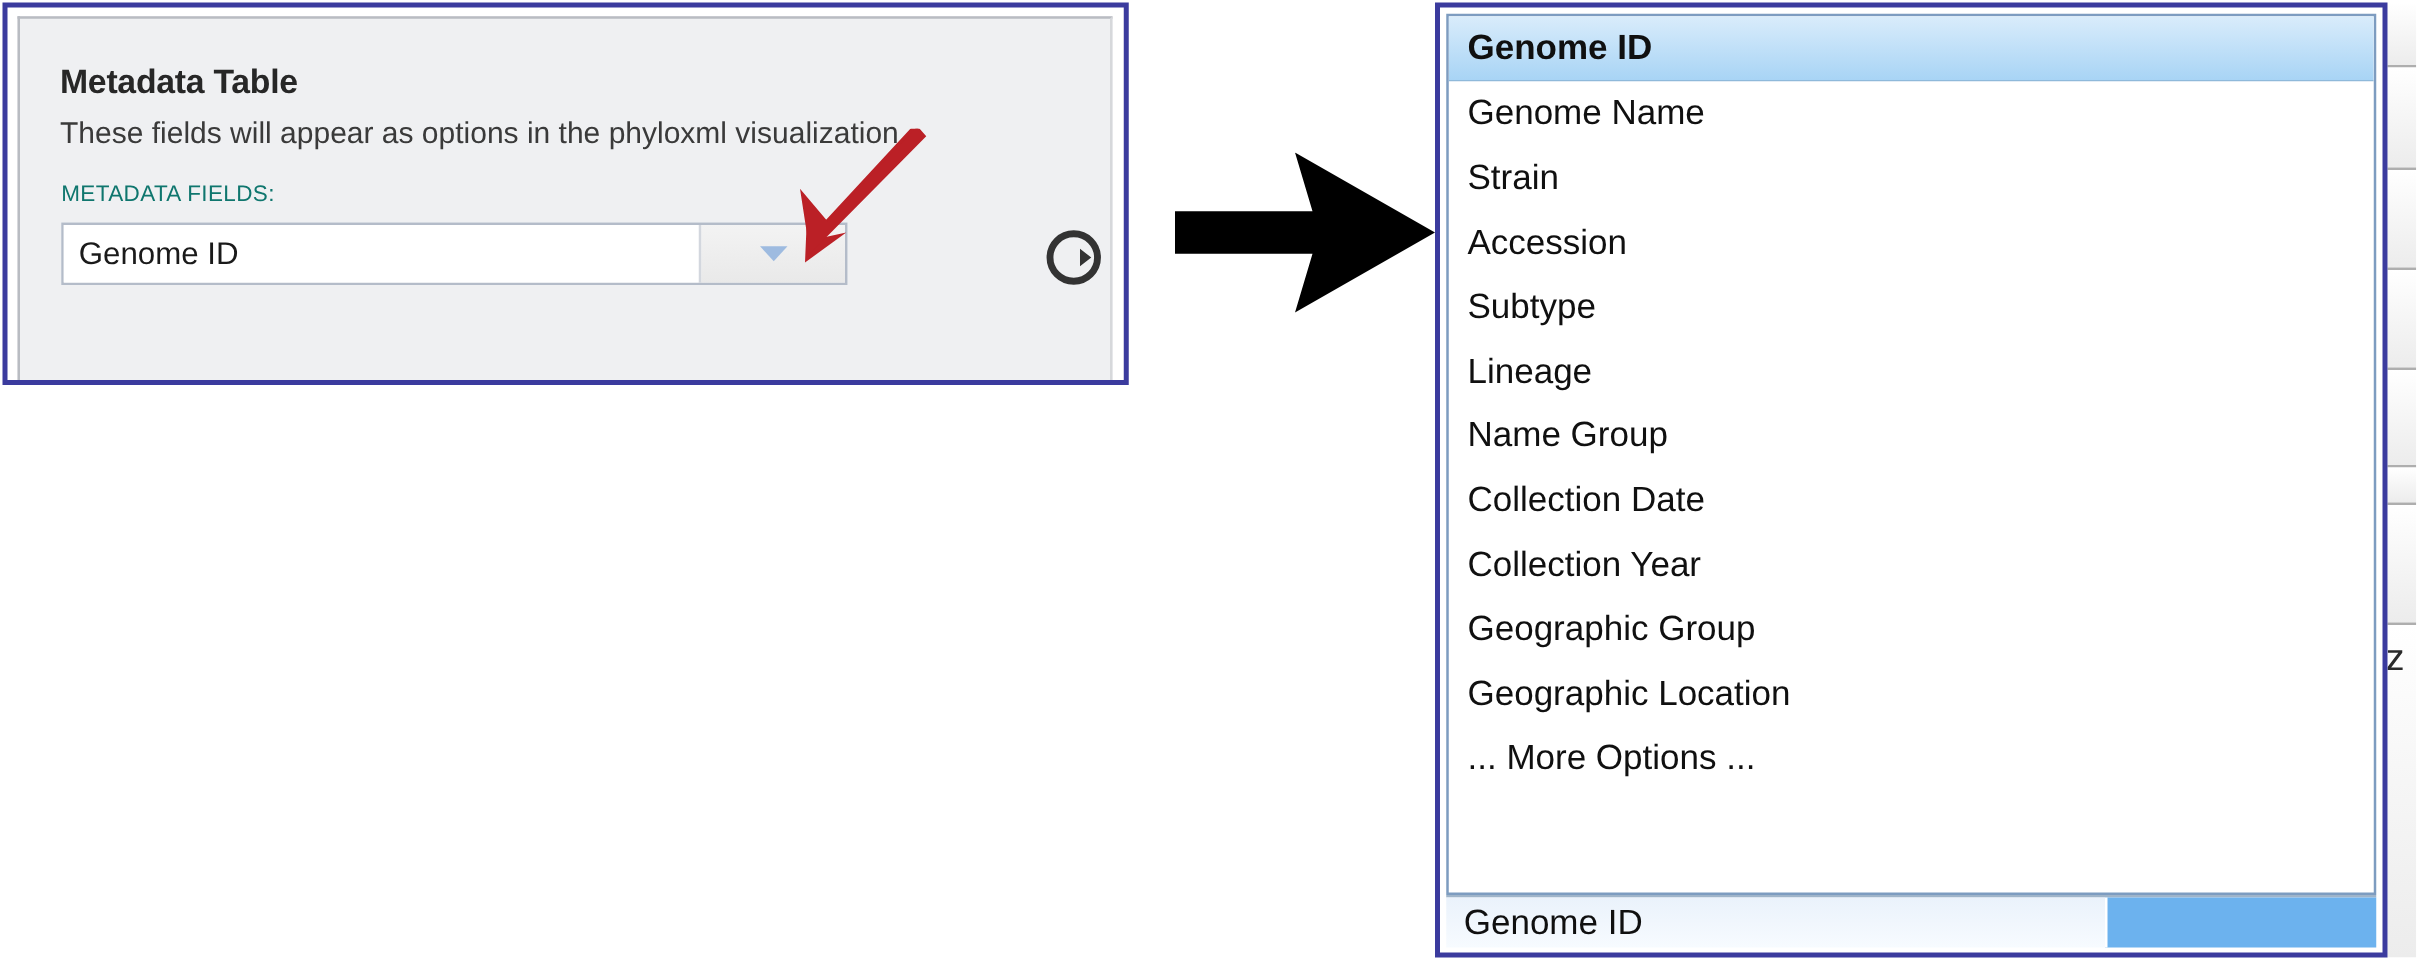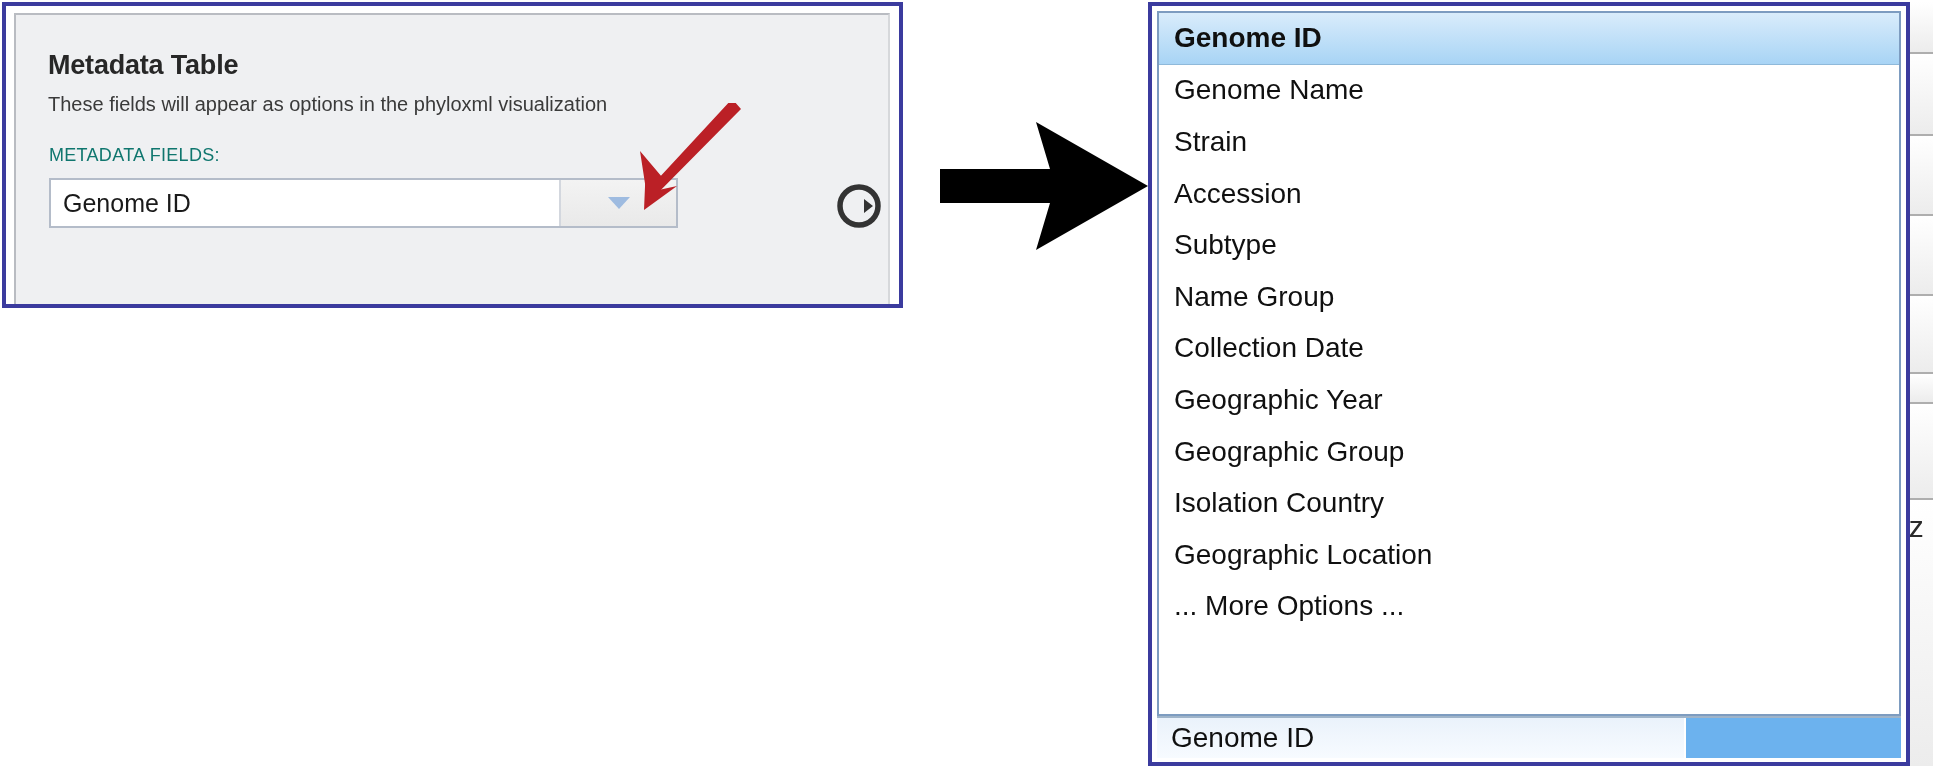--- a/index.html
+++ b/index.html
@@ -46,21 +46,21 @@
     font-size: 27px;
     font-weight: bold;
     color: #272727;
     letter-spacing: -0.2px;
     white-space: nowrap;
   }
   #panel-subtitle {
     position: absolute;
     left: 32px;
     top: 78px;
-    font-size: 20px;
+    font-size: 24px;
     color: #3a3a3a;
     white-space: nowrap;
   }
   #field-label {
     position: absolute;
     left: 33px;
     top: 130px;
     font-size: 18px;
     color: #0f766e;
     letter-spacing: 0.3px;
@@ -284,25 +284,25 @@
 </div>
 
 <div id="dropdown-panel">
 
   <div id="dropdown-list">
     <div class="dd-item selected">Genome ID</div>
     <div class="dd-item">Genome Name</div>
     <div class="dd-item">Strain</div>
     <div class="dd-item">Accession</div>
     <div class="dd-item">Subtype</div>
+    <div class="dd-item">Lineage</div>
     <div class="dd-item">Name Group</div>
     <div class="dd-item">Collection Date</div>
-    <div class="dd-item">Geographic Year</div>
+    <div class="dd-item">Collection Year</div>
     <div class="dd-item">Geographic Group</div>
-    <div class="dd-item">Isolation Country</div>
     <div class="dd-item">Geographic Location</div>
     <div class="dd-item">... More Options ...</div>
   </div>
 
   <div id="dd-bottom-combo">
     <div id="dd-bottom-value">Genome ID</div>
     <div id="dd-bottom-button"></div>
   </div>
 
 </div>

